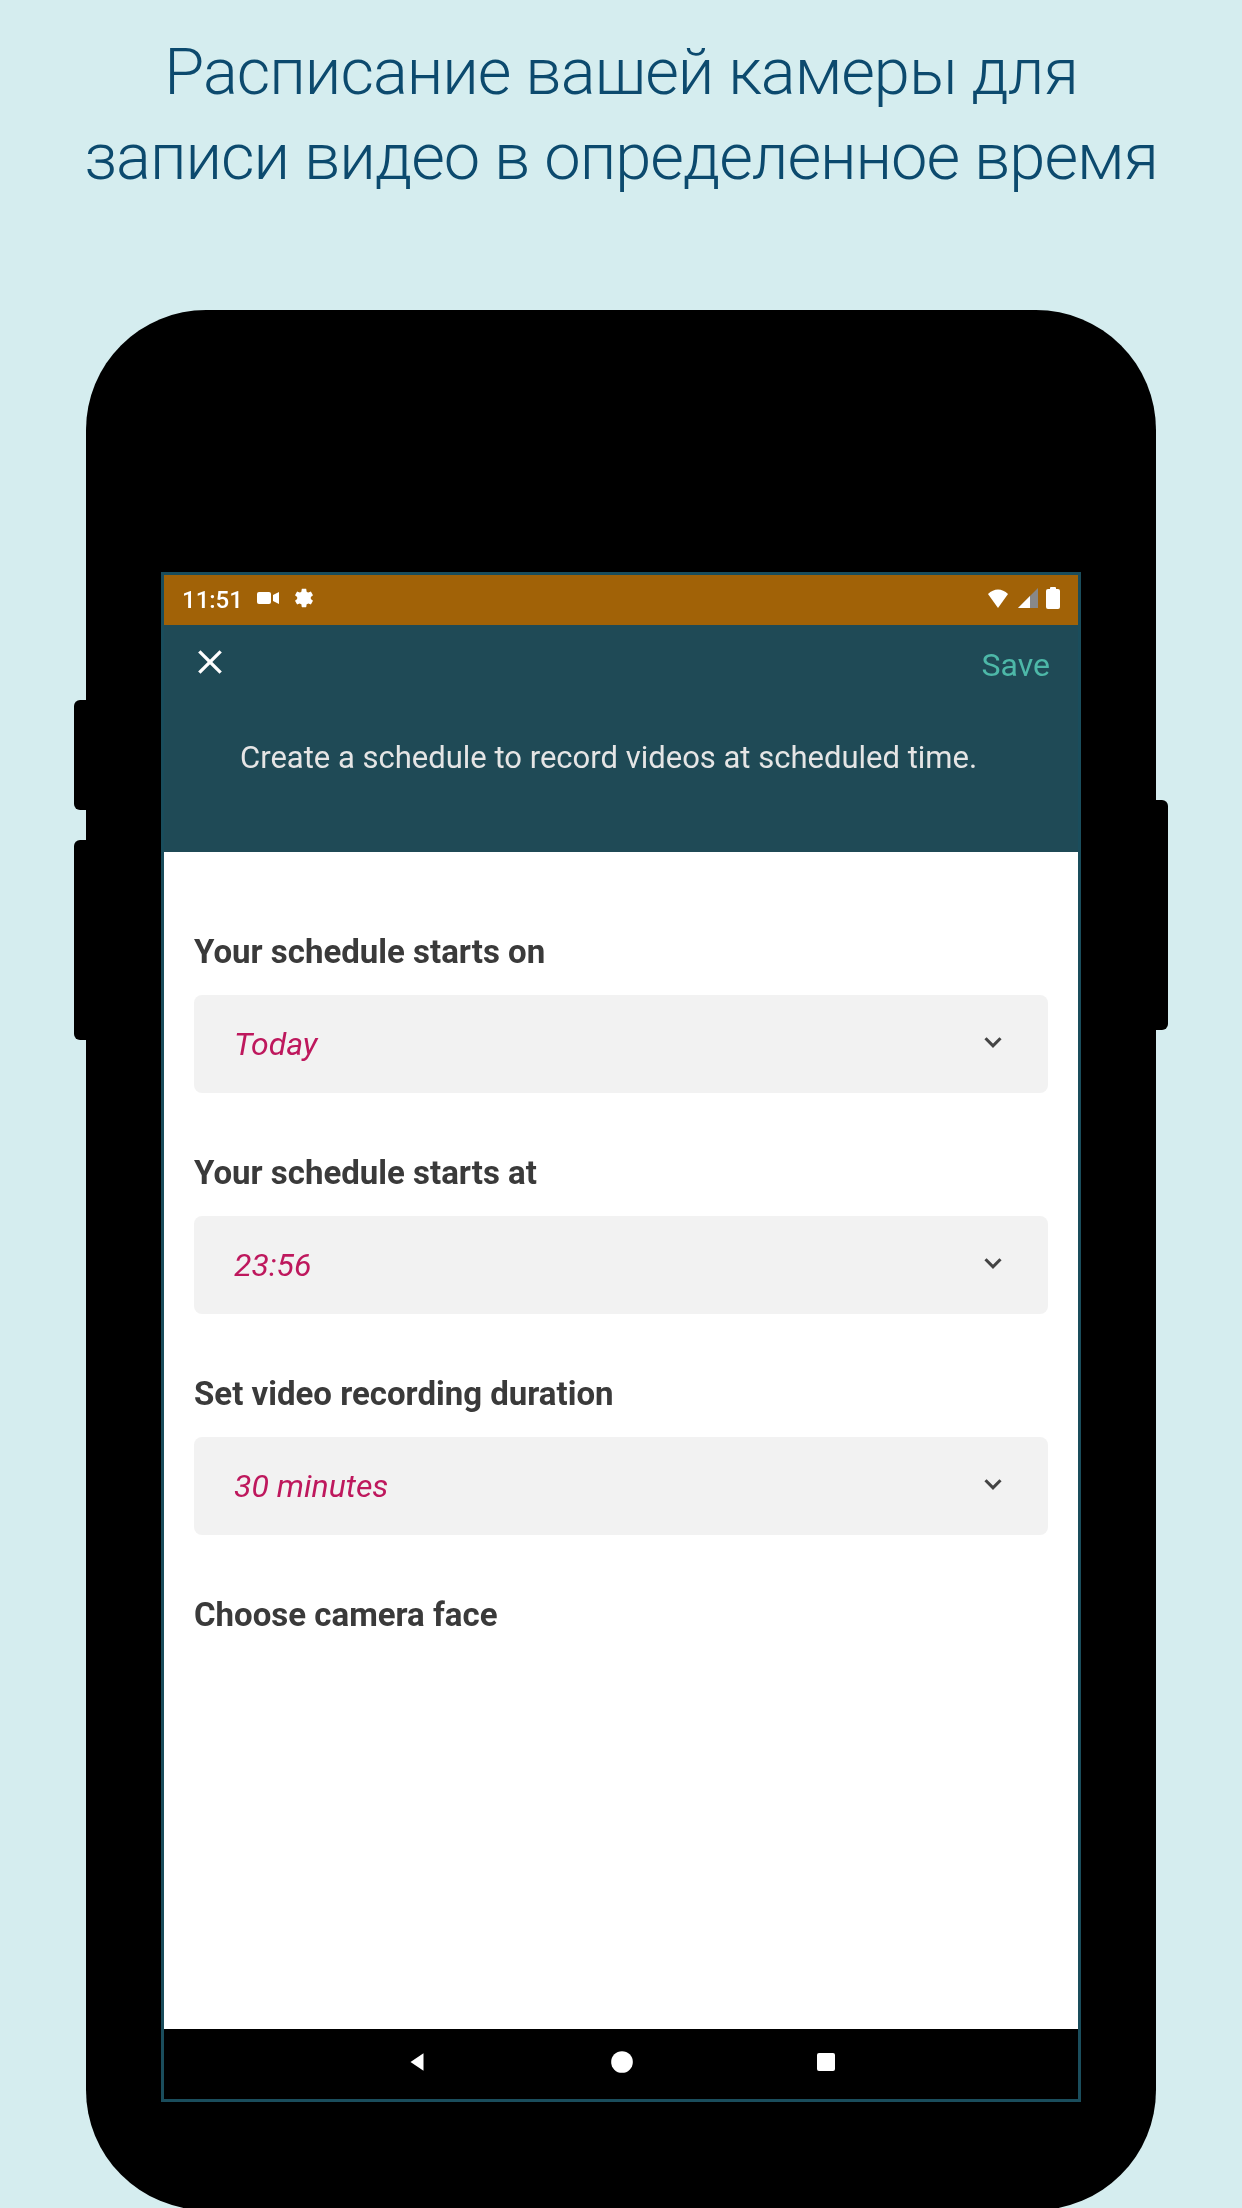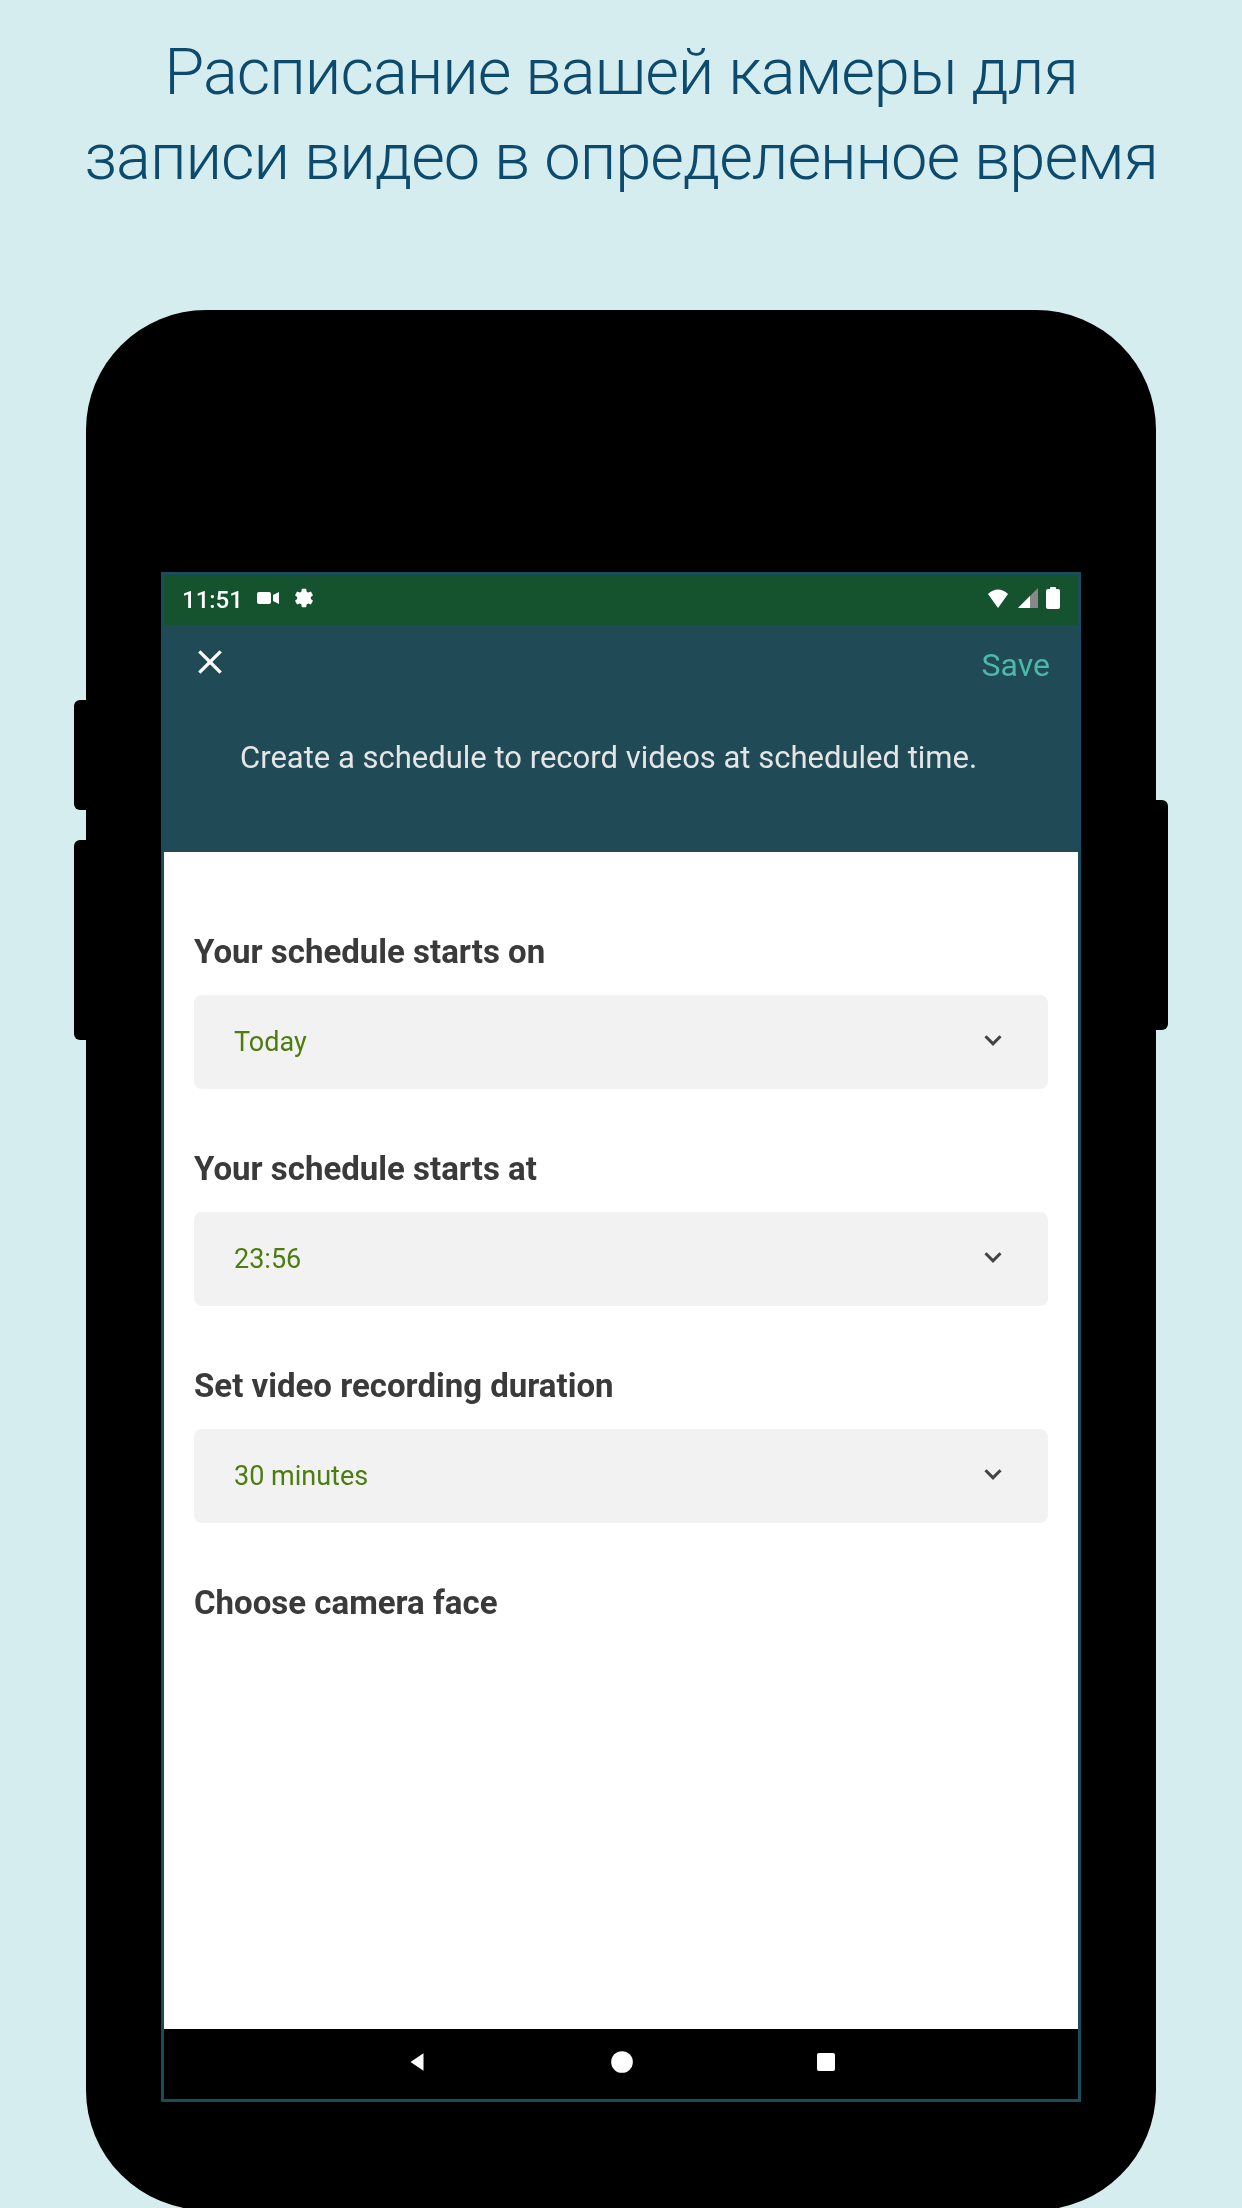--- a/index.html
+++ b/index.html
@@ -74,21 +74,21 @@
       transform: translateX(-50%);
       top: 262px;
       width: 920px;
       height: 1530px;
       background-color: #fff;
       border: 3px solid #1a4d5c;
       overflow: hidden;
     }
     
     .status-bar {
-      background-color: #14532d;
+      background-color: #a16207;
       height: 50px;
       display: flex;
       align-items: center;
       justify-content: space-between;
       padding: 0 18px;
       color: #fff;
       gap: 19px;
     }
     
     .status-left {
@@ -174,23 +174,24 @@
       background-color: #f2f2f2;
       border-radius: 8px;
       padding: 30px 40px;
       display: flex;
       align-items: center;
       justify-content: space-between;
       cursor: pointer;
     }
     
     .dropdown-value {
-      font-size: 27px;
-      color: #4d7c0f;
+      font-size: 32px;
+      color: #be185d;
       font-weight: 400;
+      font-style: italic;
     }
     
     .chevron-down {
       width: 30px;
       height: 30px;
     }
     
     .nav-bar {
       position: absolute;
       bottom: 0;

